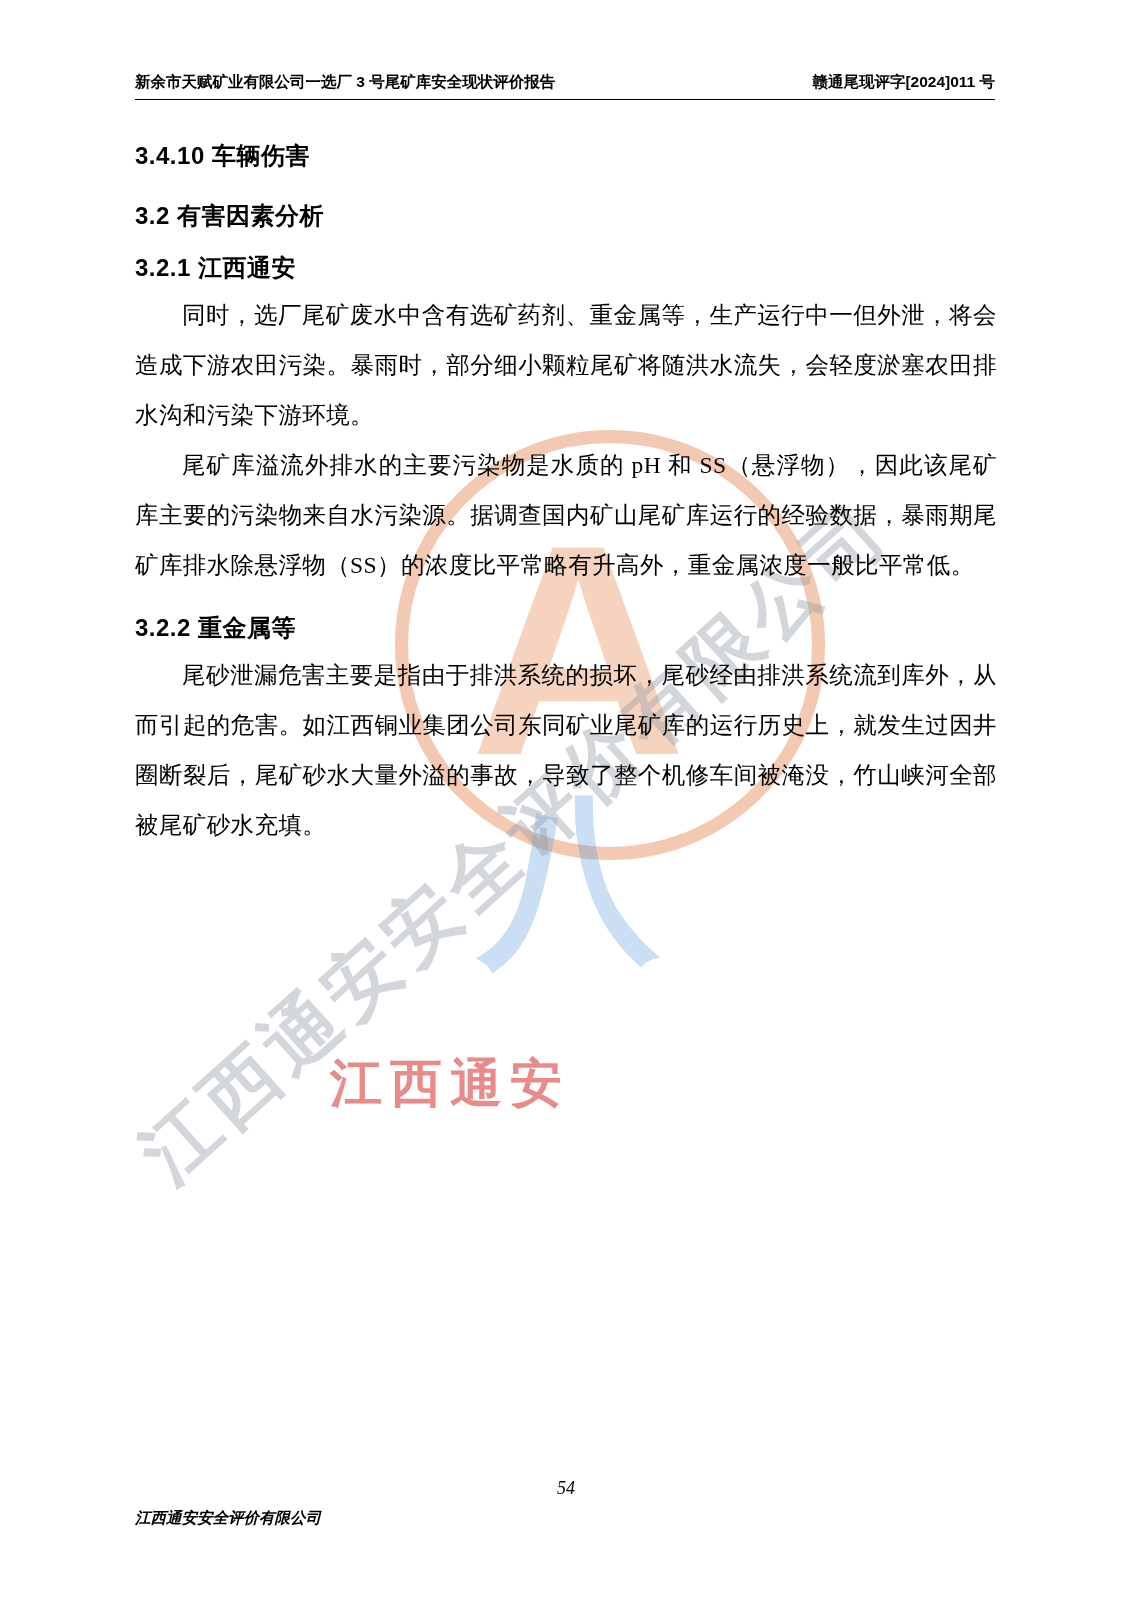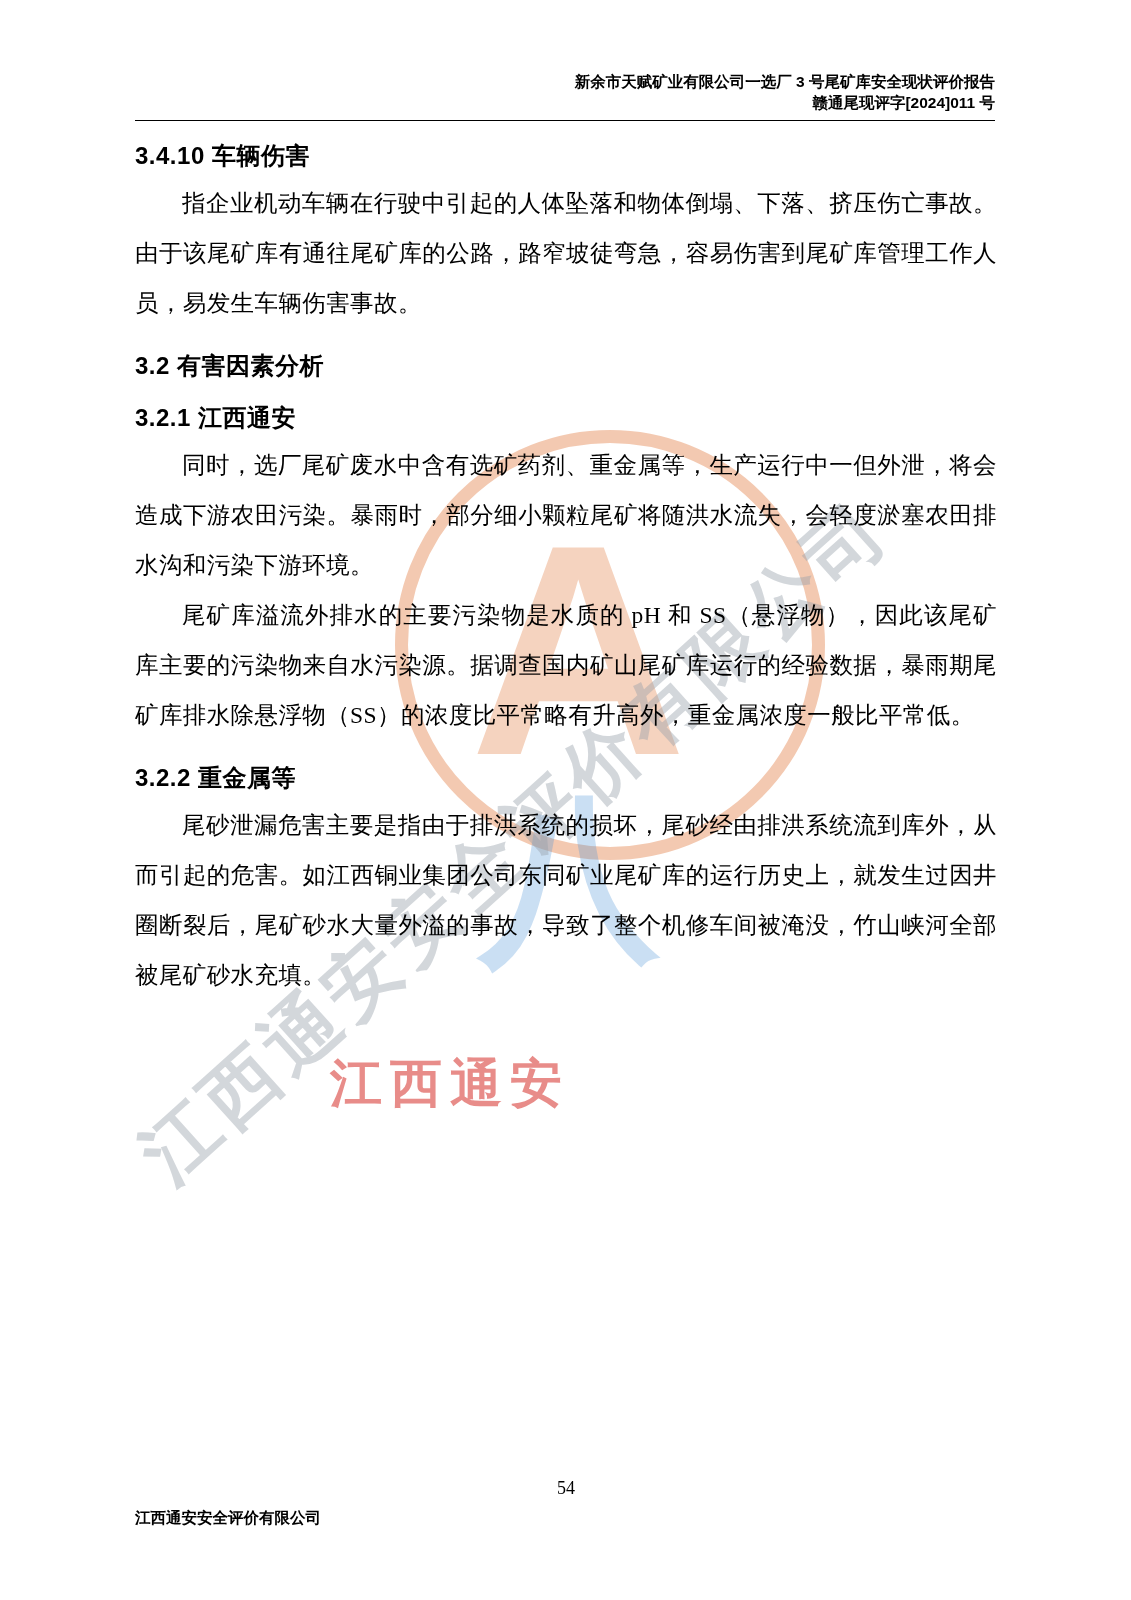--- a/index.html
+++ b/index.html
@@ -95,21 +95,20 @@
   }
   .header-row {
     display: flex;
     justify-content: space-between;
     align-items: flex-end;
     font-family: "Liberation Sans", "DejaVu Sans", sans-serif;
     font-size: 15.5px;
     font-weight: bold;
     color: #000;
     padding-bottom: 6px;
-    flex-direction: column;
   }
   .header-rule {
     border-bottom: 1.2px solid #000;
     width: 100%;
   }
 
   
   .content {
     position: absolute;
     left: 135px;
@@ -136,20 +135,21 @@
   }
   .spacer-sm { height: 8px; }
 
   
   .footer {
     position: absolute;
     left: 135px;
     top: 1478px;
     width: 862px;
     z-index: 2;
+    font-style: italic;
   }
   .page-number {
     text-align: center;
     font-family: "Liberation Serif", "DejaVu Serif", serif;
     font-size: 18px;
   }
   .footer-text {
     position: absolute;
     left: 0;
     top: 30px;
@@ -178,21 +178,20 @@
     </div>
     <div class="header-rule"></div>
   </div>
 
   <div class="content">
 
 
     <div class="spacer-sm"></div>
 
     <h2 class="heading">3.4.10 车辆伤害</h2>
-    <p class="para">指企业机动车辆在行驶中引起的人体坠落和物体倒塌、下落、挤压伤亡事故。由于该尾矿库有通往尾矿库的公路，路窄坡徒弯急，容易伤害到尾矿库管理工作人员，易发生车辆伤害事故。</p>
 
     <div class="spacer-sm"></div>
 
     <h2 class="heading">3.2 有害因素分析</h2>
 
     <h2 class="heading">3.2.1 江西通安</h2>
     <p class="para">同时，选厂尾矿废水中含有选矿药剂、重金属等，生产运行中一但外泄，将会造成下游农田污染。暴雨时，部分细小颗粒尾矿将随洪水流失，会轻度淤塞农田排水沟和污染下游环境。</p>
     <p class="para">尾矿库溢流外排水的主要污染物是水质的 pH 和 SS（悬浮物），因此该尾矿库主要的污染物来自水污染源。据调查国内矿山尾矿库运行的经验数据，暴雨期尾矿库排水除悬浮物（SS）的浓度比平常略有升高外，重金属浓度一般比平常低。</p>
 
     <div class="spacer-sm"></div>

